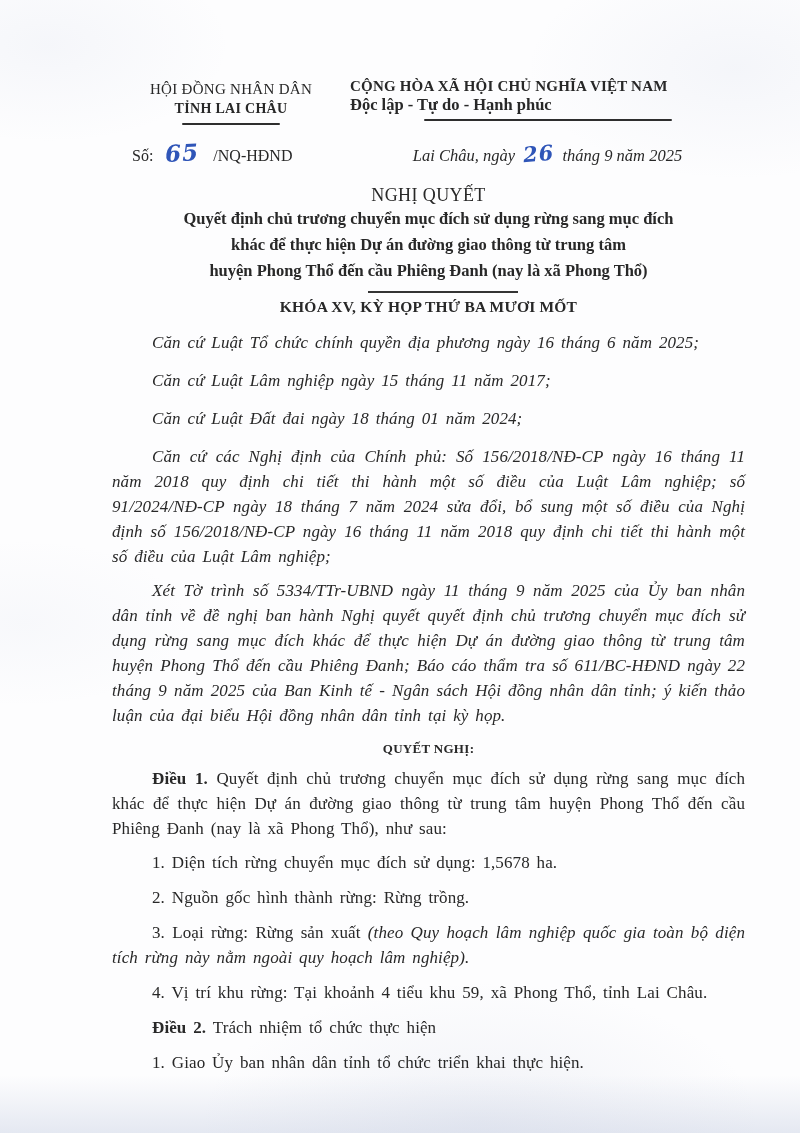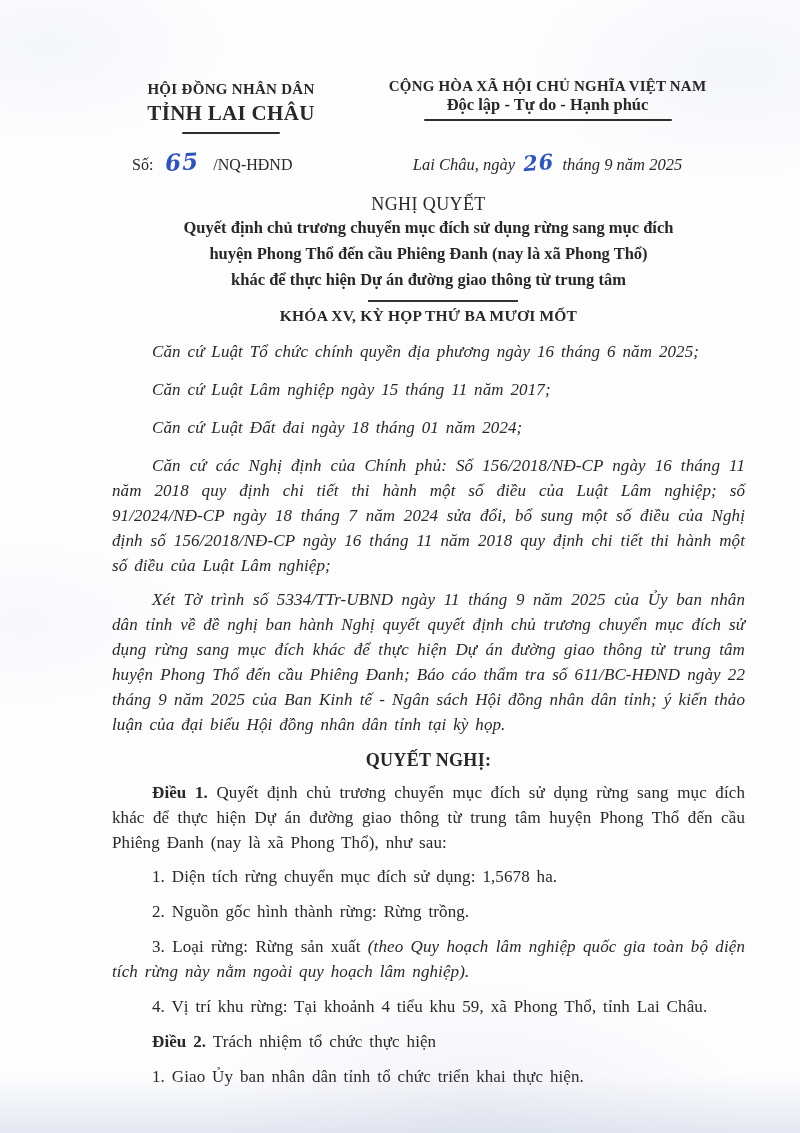--- a/index.html
+++ b/index.html
@@ -30,23 +30,23 @@
     pointer-events: none;
   }
   .content {
     position: relative;
     padding: 78px 55px 0 112px; 
   }
 
   
   .nat-header { display: flex; }
   .nh-left  { width: 238px; text-align: center; padding-top: 3px; }
-  .nh-right { flex: 1; text-align: center; }
-  .nh-org-1 { font-weight: bold; font-size: 15px; letter-spacing: 0.3px; }
-  .nh-org-2 { font-weight: bold; font-size: 21px; letter-spacing: 0.3px; margin-top: 3px; }
+  .nh-right { flex: 1; text-align: left; }
+  .nh-org-1 { font-weight: normal; font-size: 15px; letter-spacing: 0.3px; }
+  .nh-org-2 { font-weight: bold; font-size: 14px; letter-spacing: 0.3px; margin-top: 3px; }
   .nh-motto-1 { font-weight: bold; font-size: 15px; letter-spacing: 0.2px; }
   .nh-motto-2 { font-weight: bold; font-size: 16.5px; margin-top: 0; }
   .rule { height: 2px; background: #2e2e2e; border-radius: 1px; }
   .rule-left  { width: 98px;  margin: 6px auto 0; }
   .rule-right { width: 248px; margin: 4px auto 0; }
 
   .num-date-row { display: flex; margin-top: 21px; align-items: baseline; }
   .doc-number { width: 238px; padding-left: 20px; font-size: 16px; white-space: nowrap; }
   .handwritten {
     font-family: "DejaVu Serif", serif;
@@ -75,21 +75,21 @@
     font-size: 17px;
     line-height: 25px;
     text-align: justify;
     text-indent: 40px;
     word-spacing: 2.5px;
     letter-spacing: 0.1px;
   }
   .para.cite { font-style: italic; margin-bottom: 13px; }
   .para.block { margin-bottom: 9px; }
   .resolve-heading {
-    text-align: center; font-weight: bold; font-size: 18px;
+    text-align: center; font-weight: bold; font-size: 13px;
     margin: 13px 0 9px; letter-spacing: 0.3px;
   }
   .para.item { margin-bottom: 10px; }
   .b { font-weight: bold; }
   .i { font-style: italic; }
 </style>
 </head>
 <body>
 
 <div class="page">
@@ -116,22 +116,22 @@
       </div>
       <div class="dateline">
         <span>Lai Châu, ngày</span>
         <span class="handwritten day">26</span>
         <span>tháng  9 năm 2025</span>
       </div>
     </div>
 
     <div class="kicker">NGHỊ QUYẾT</div>
     <div class="title-line">Quyết định chủ trương chuyển mục đích sử dụng rừng sang mục đích</div>
+    <div class="title-line">khác để thực hiện Dự án đường giao thông từ trung tâm</div>
     <div class="title-line">huyện Phong Thổ đến cầu Phiêng Đanh (nay là xã Phong Thổ)</div>
-    <div class="title-line">khác để thực hiện Dự án đường giao thông từ trung tâm</div>
     <div class="title-sep"></div>
 
     <div class="issuer-line">KHÓA XV, KỲ HỌP THỨ BA MƯƠI MỐT</div>
 
     <div class="body-text">
       <p class="para cite">Căn cứ Luật Tổ chức chính quyền địa phương ngày 16 tháng 6 năm 2025;</p>
       <p class="para cite">Căn cứ Luật Lâm nghiệp ngày 15 tháng 11 năm 2017;</p>
       <p class="para cite">Căn cứ Luật Đất đai ngày 18 tháng 01 năm 2024;</p>
       <p class="para cite block">Căn cứ các Nghị định của Chính phủ: Số 156/2018/NĐ-CP ngày 16 tháng 11 năm 2018 quy định chi tiết thi hành một số điều của Luật Lâm nghiệp; số 91/2024/NĐ-CP ngày 18 tháng 7 năm 2024 sửa đổi, bổ sung một số điều của Nghị định số 156/2018/NĐ-CP ngày 16 tháng 11 năm 2018 quy định chi tiết thi hành một số điều của Luật Lâm nghiệp;</p>
       <p class="para cite block">Xét Tờ trình số 5334/TTr-UBND ngày 11 tháng 9 năm 2025 của Ủy ban nhân dân tỉnh về đề nghị ban hành Nghị quyết quyết định chủ trương chuyển mục đích sử dụng rừng sang mục đích khác để thực hiện Dự án đường giao thông từ trung tâm huyện Phong Thổ đến cầu Phiêng Đanh; Báo cáo thẩm tra số 611/BC-HĐND ngày 22 tháng 9 năm 2025 của Ban Kinh tế - Ngân sách Hội đồng nhân dân tỉnh; ý kiến thảo luận của đại biểu Hội đồng nhân dân tỉnh tại kỳ họp.</p>

